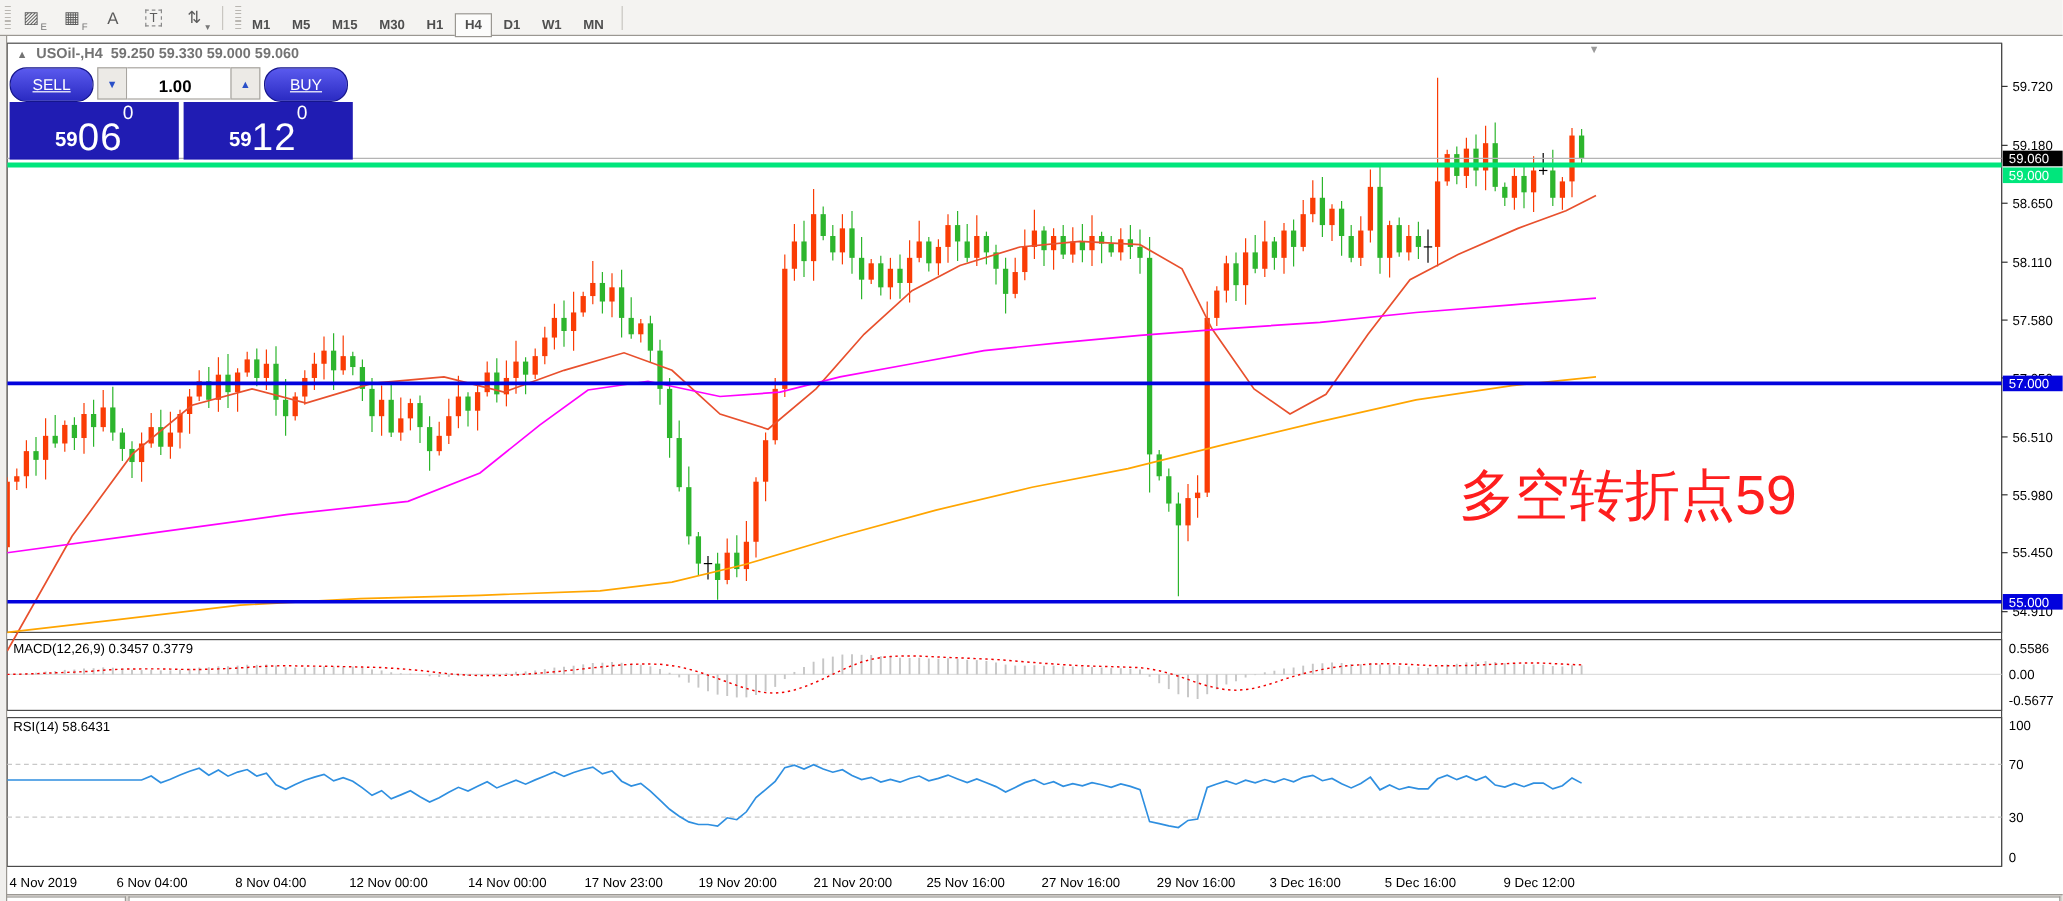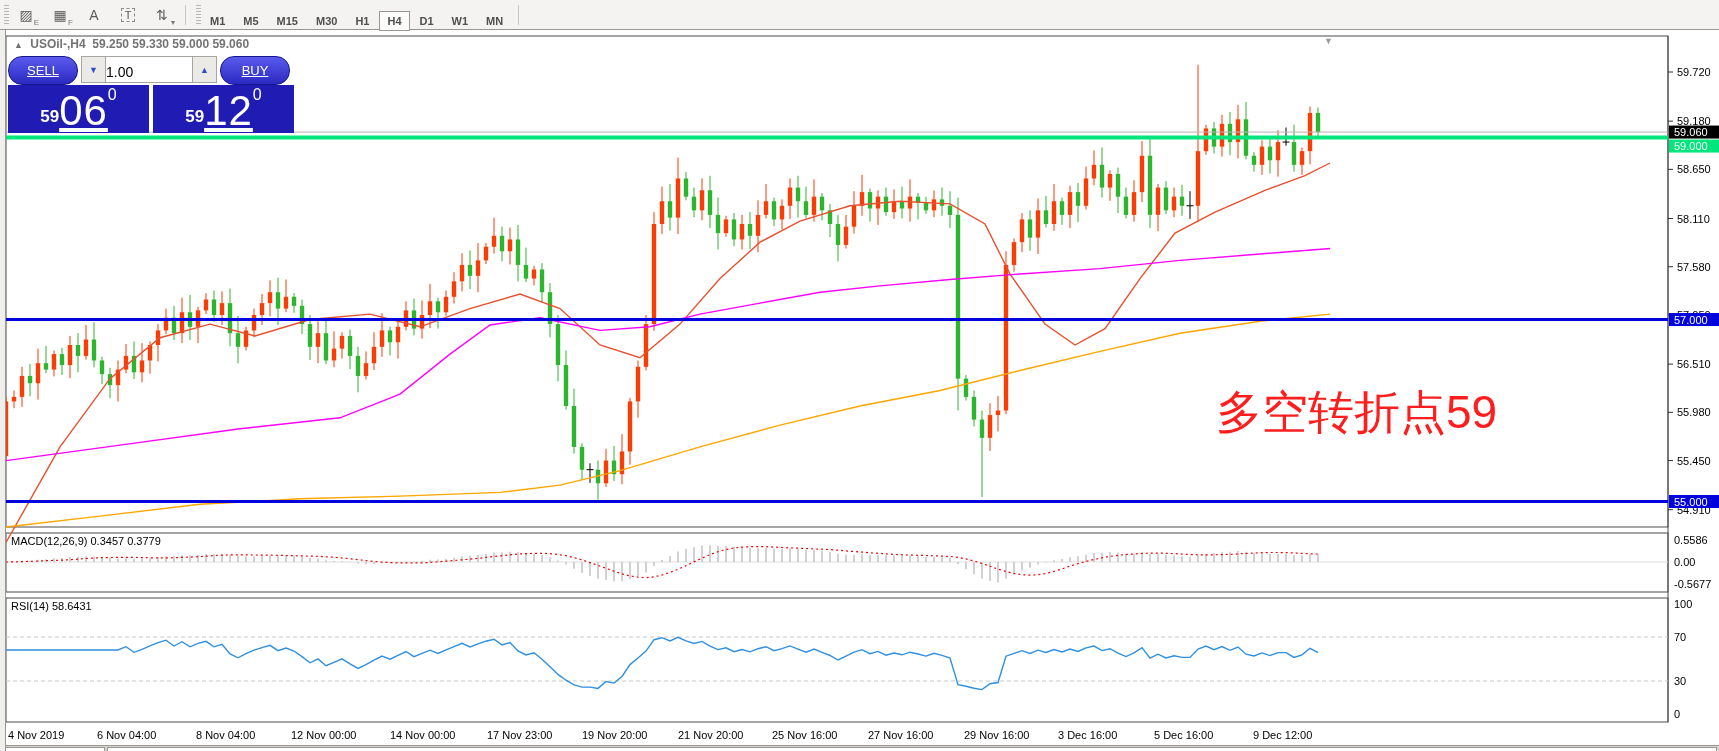--- a/index.html
+++ b/index.html
@@ -26,27 +26,27 @@
   #title-row .arrow{font-size:9px;margin-right:4px;}
   
   #trade{position:absolute;left:8px;top:56px;width:286px;z-index:15;}
   #trade .row1{display:flex;height:27px;}
   .trade-btn{width:68px;height:27px;border:1px solid #15158c;border-radius:14px;color:#fff;
      background:linear-gradient(#5a5aee,#2a2ac2);font-size:13px;display:flex;align-items:center;
      justify-content:center;text-decoration:underline;cursor:pointer;}
   .spin-btn{width:25px;height:27px;box-sizing:border-box;border:1px solid #a8a5a0;background:#eceae6;
      display:flex;align-items:center;justify-content:center;font-size:9px;color:#2a50c8;cursor:pointer;}
   #vol{width:86px;height:27px;box-sizing:border-box;border:1px solid #a8a5a0;border-left:none;border-right:none;
-     text-align:left;font-size:14px;padding:4px 6px 0 0;color:#000;}
+     text-align:center;font-size:14px;padding:4px 6px 0 0;color:#000;font-weight:bold;}
   #trade .row1 .gap{width:3px;}
   #trade .row2{display:flex;margin-top:2px;}
   .px-box{width:141px;height:48px;background:rgba(23,19,176,0.96);color:#fff;display:flex;
      align-items:flex-end;justify-content:center;padding-bottom:4px;box-sizing:border-box;cursor:pointer;}
   .px-box .small{font-size:17px;font-weight:700;line-height:1;margin-bottom:4px;margin-top:24px;}
-  .px-box .big{font-size:42px;line-height:0.86;letter-spacing:1px;text-decoration:underline;}
+  .px-box .big{font-size:32px;line-height:0.86;letter-spacing:1px;}
   .px-box .sup{font-size:16px;line-height:1;align-self:flex-start;margin-top:2px;}
   .px-gap{width:4px;}
   
   #annot{position:absolute;left:1216px;top:382px;font-size:46px;color:#fe1e1e;z-index:8;white-space:nowrap;}
   
   .ind-label{position:absolute;left:11px;font-size:11px;color:#000;z-index:8;}
   
   #tabstrip{position:absolute;left:0;top:745px;width:1719px;height:6px;background:#d7d4cf;
             border-top:1px solid #9b9894;z-index:10;}
   .tab{position:absolute;top:1px;height:6px;background:#fff;border:1px solid #9b9894;border-bottom:none;}

